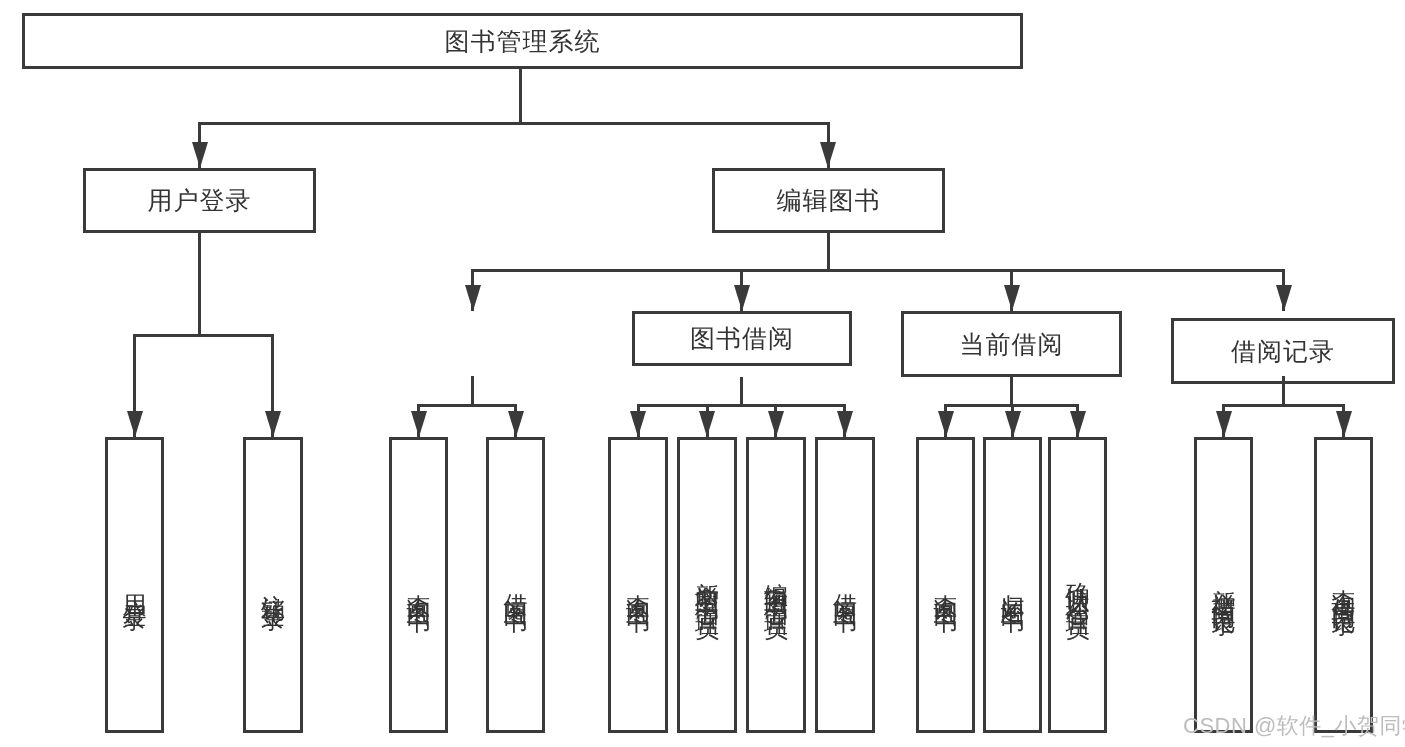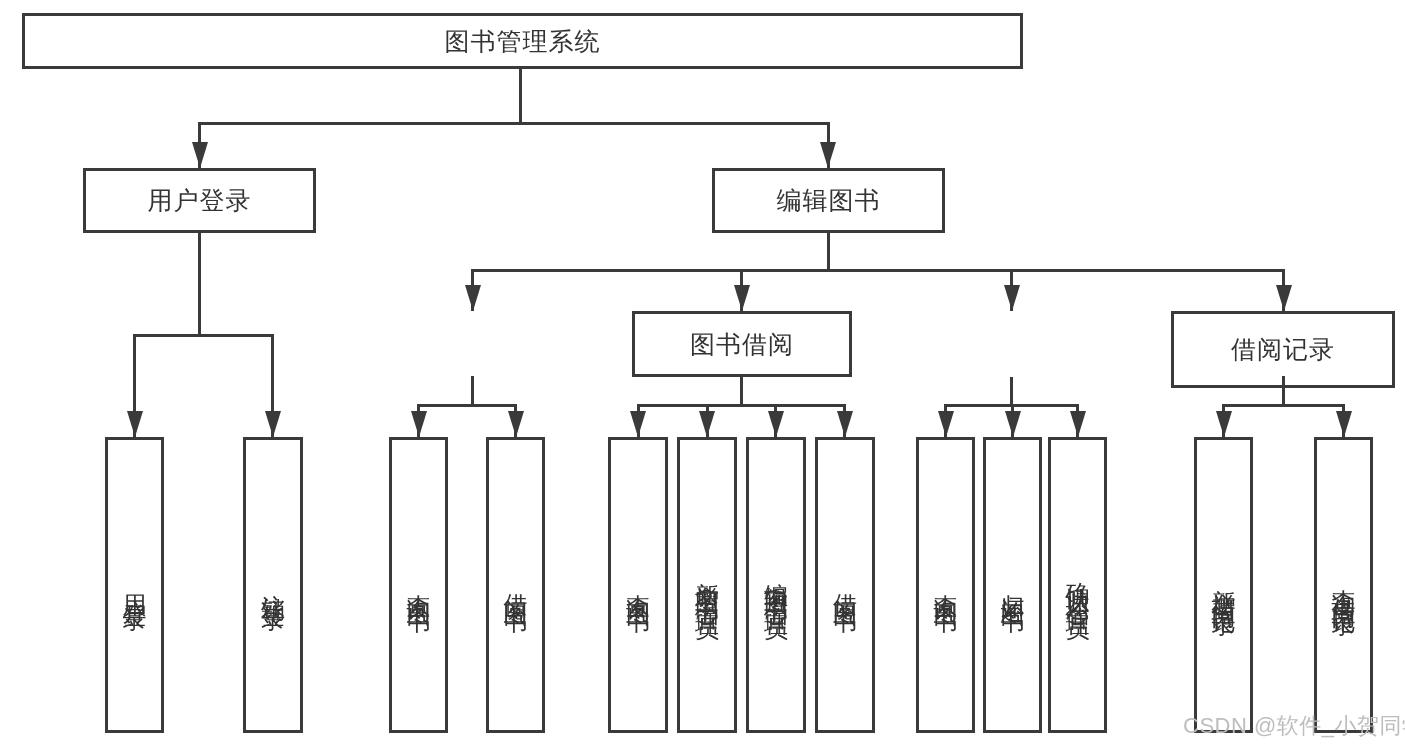--- a/index.html
+++ b/index.html
@@ -56,24 +56,27 @@
   <div class="hl" style="left:471px;top:269px;width:814px"></div>
   <div class="vl" style="left:471px;top:269px;height:42px"></div>
   <div class="ar" style="left:465px;top:285px"></div>
   <div class="vl" style="left:740px;top:269px;height:42px"></div>
   <div class="ar" style="left:734px;top:285px"></div>
   <div class="vl" style="left:1010px;top:269px;height:42px"></div>
   <div class="ar" style="left:1004px;top:285px"></div>
   <div class="vl" style="left:1282px;top:269px;height:42px"></div>
   <div class="ar" style="left:1276px;top:285px"></div>
 
-  <div class="box" style="left:632px;top:311px;width:220px;height:66px">
+  <div class="box" style="left:632px;top:311px;width:220px;height:55px">
     <span class="lbl">图书借阅</span>
   </div>
-  <div class="box" style="left:1171px;top:311px;width:224px;height:77px">
+  <div class="box" style="left:901px;top:311px;width:221px;height:66px">
+    <span class="lbl">当前借阅</span>
+  </div>
+  <div class="box" style="left:1171px;top:318px;width:224px;height:66px">
     <span class="lbl">借阅记录</span>
   </div>
 
   <div class="vl" style="left:471px;top:376px;height:31px"></div>
   <div class="hl" style="left:417px;top:404px;width:100px"></div>
   <div class="vl" style="left:417px;top:404px;height:33px"></div>
   <div class="ar" style="left:411px;top:411px"></div>
   <div class="vl" style="left:514px;top:404px;height:33px"></div>
   <div class="ar" style="left:508px;top:411px"></div>
 

